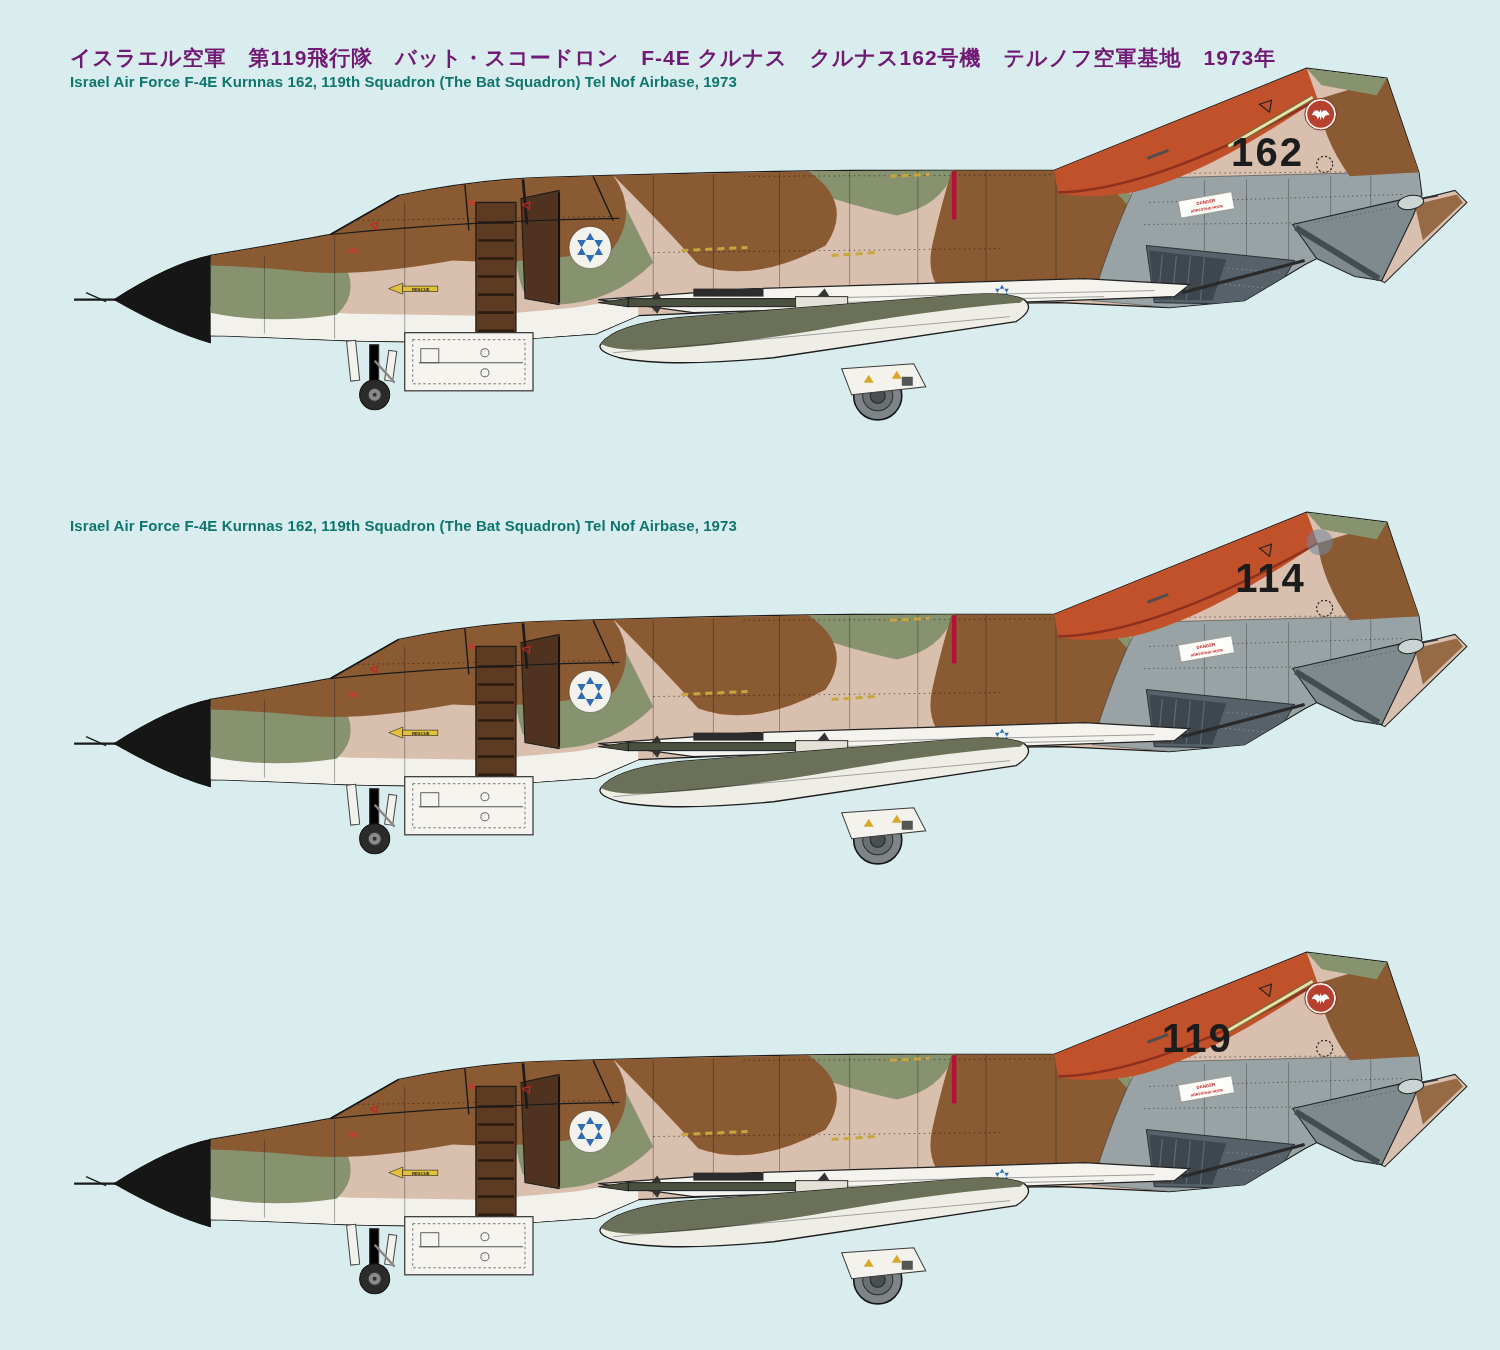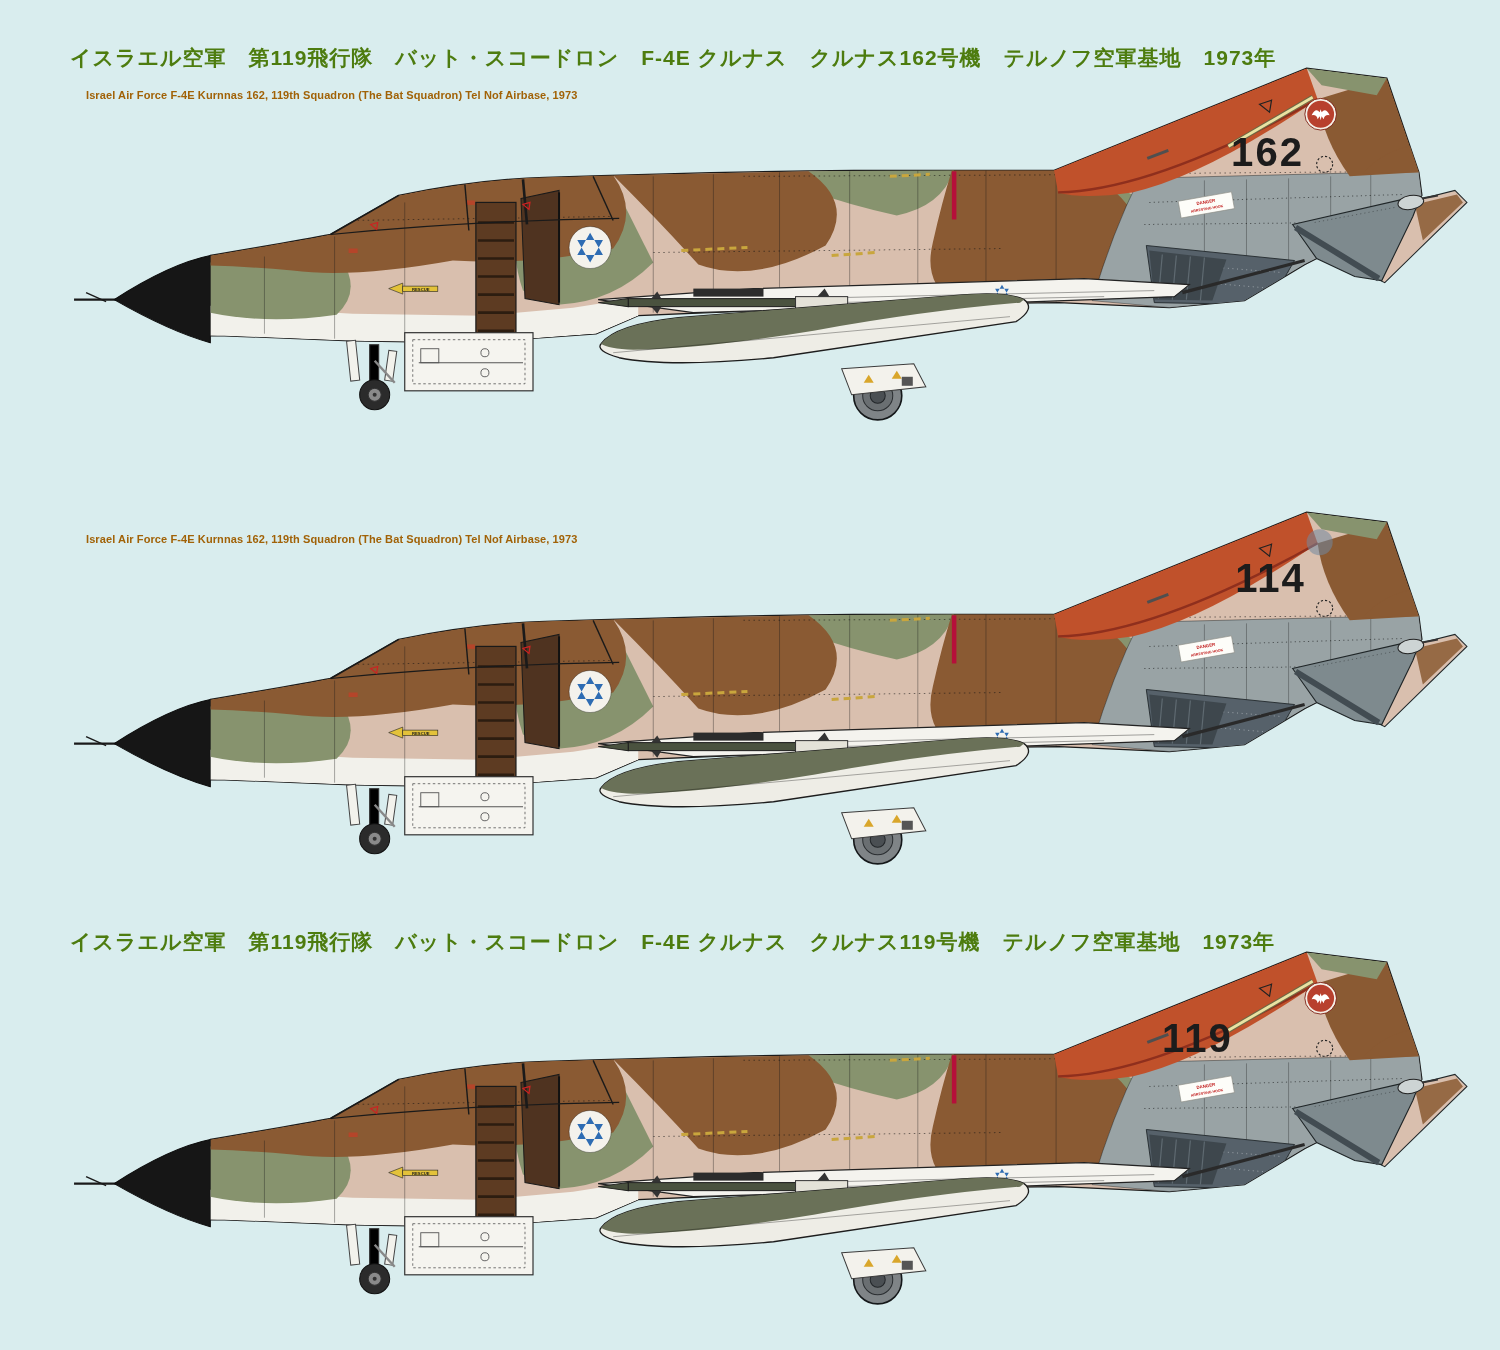--- a/index.html
+++ b/index.html
@@ -6,25 +6,25 @@
   body{
     width:1500px;height:1350px;overflow:hidden;
     background:#d9edee;
     font-family:"Liberation Sans","DejaVu Sans",sans-serif;
   }
   #canvas{position:relative;width:1500px;height:1350px}
   .profile{position:absolute;left:0;width:1500px;height:446px}
   .p0{top:40px}.p1{top:484px}.p2{top:924px}
   .title-jp{
     position:absolute;top:4px;left:70px;margin:0;
-    font-size:21px;font-weight:600;color:#4d7c0f;letter-spacing:1px;white-space:nowrap;
+    font-size:21px;font-weight:600;color:#701a75;letter-spacing:1px;white-space:nowrap;
   }
   .title-en{
-    position:absolute;top:33px;left:70px;margin:16px;
-    font-size:11px;font-weight:700;color:#a16207;letter-spacing:.1px;white-space:nowrap;
+    position:absolute;top:33px;left:70px;margin:0;
+    font-size:15px;font-weight:700;color:#0f766e;letter-spacing:.1px;white-space:nowrap;
   }
   svg.jet{position:absolute;top:12px;left:52px;width:1438px;height:381px}
   .tailnum{
     font-size:40px;font-weight:700;letter-spacing:2px;fill:#1c1c1c;
     text-anchor:middle;font-family:"Liberation Sans","DejaVu Sans",sans-serif;
   }
   .danger-bg{fill:#fdfdf9;stroke:#8b8b84;stroke-width:.6}
   .danger text{font-size:4.4px;fill:#c01818;text-anchor:middle;font-weight:700}
   .danger .danger-t2{font-size:3.6px}
   .rescue-t{font-size:4.2px;fill:#1b1b1b;text-anchor:middle;font-weight:700}
@@ -273,21 +273,20 @@
       <g class="danger" transform="translate(1152,153) rotate(-10)">
         <rect class="danger-bg" x="-27" y="-9" width="54" height="17"></rect>
         <text class="danger-t1" y="-2">DANGER</text>
         <text class="danger-t2" y="4.5">ARRESTING HOOK</text>
       </g>
       <text class="rescue-t" x="368" y="238">RESCUE</text>
     </svg>
   </section>
 
   <section class="profile p2">
-    <h2 class="title-jp">イスラエル空軍　第119飛行隊　バット・スコードロン　F-4E クルナス　クルナス119号機　テルノフ空軍基地　1973年</h2>
     <svg class="jet" viewBox="0 0 1435 380">
       <use href="#jet-base"></use>
       <use href="#marks-bat" xlink:href="#marks-bat"></use>
       <text class="tailnum" transform="translate(1143,116)">119</text>
       <g class="danger" transform="translate(1152,153) rotate(-10)">
         <rect class="danger-bg" x="-27" y="-9" width="54" height="17"></rect>
         <text class="danger-t1" y="-2">DANGER</text>
         <text class="danger-t2" y="4.5">ARRESTING HOOK</text>
       </g>
       <text class="rescue-t" x="368" y="238">RESCUE</text>

